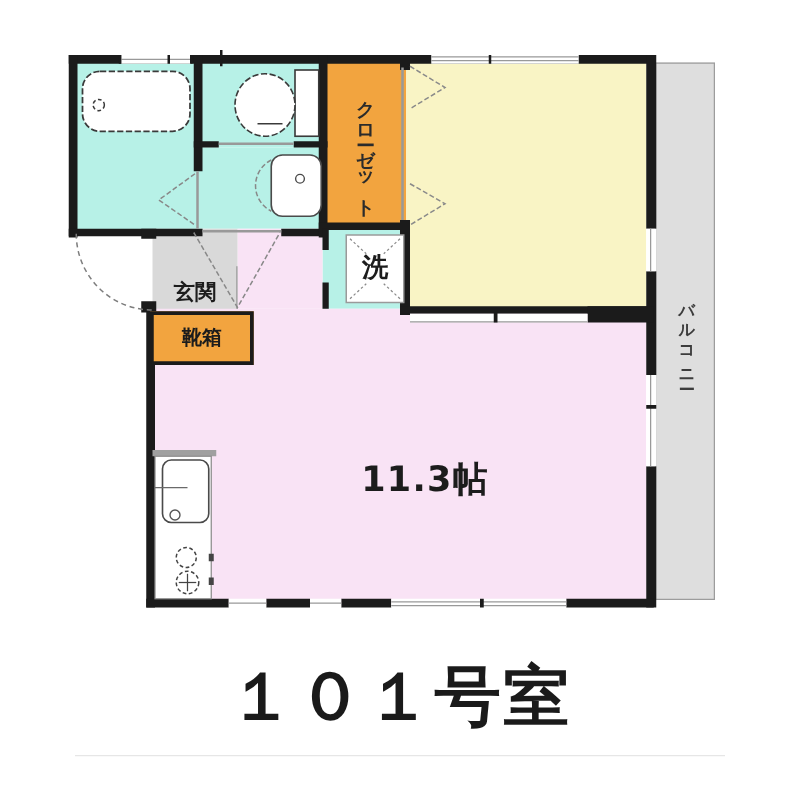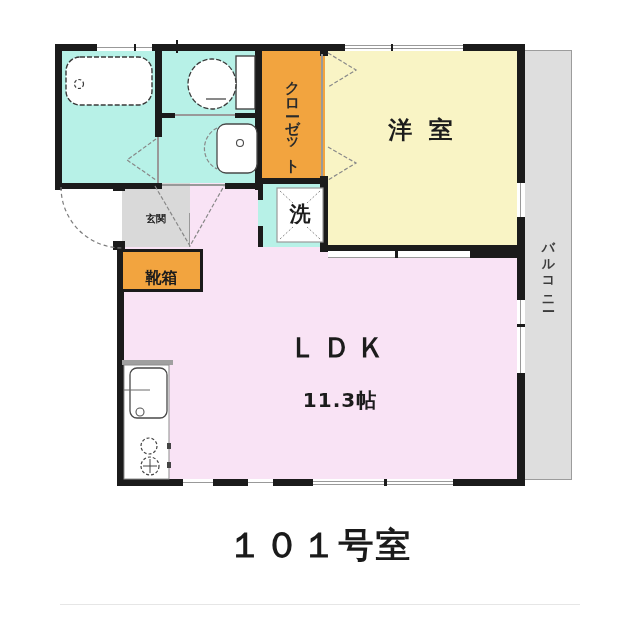--- a/index.html
+++ b/index.html
@@ -20,21 +20,21 @@
   .gap{position:absolute;background:#ffffff;z-index:4;}
   .tl{position:absolute;background:var(--line);z-index:5;}
   .tick{position:absolute;background:var(--wall);z-index:5;}
   svg.lines{position:absolute;left:0;top:0;z-index:6;}
   .lbl{position:absolute;z-index:7;display:flex;align-items:center;justify-content:center;
        font-weight:700;color:#1c1c1c;white-space:nowrap;}
   .vlbl{position:absolute;z-index:7;writing-mode:vertical-rl;text-orientation:upright;
         font-weight:600;color:#2b2b2b;display:flex;align-items:center;justify-content:center;}
   .balcony-strip{position:absolute;background:var(--balcony);border:1px solid #9c9c9c;z-index:1;}
   .shoebox{position:absolute;background:var(--closet);border:3px solid var(--wall);z-index:4;
-           display:flex;align-items:flex-end;justify-content:center;}
+           display:flex;align-items:center;justify-content:center;}
   .caption{position:absolute;left:0;width:640px;text-align:center;z-index:7;}
 </style>
 </head>
 <body>
 
 <div class="canvas">
 
   <div class="fill wet" style="left:58px;top:48px;width:100px;height:137px"></div>
   <div class="fill wet" style="left:158px;top:48px;width:100px;height:70px"></div>
   <div class="fill wet" style="left:158px;top:118px;width:100px;height:65px"></div>
@@ -150,23 +150,21 @@
     <line x1="143" y1="466" x2="157" y2="466" stroke="#444" stroke-width="1"></line>
     <rect x="167" y="443" width="4" height="6" fill="#444"></rect>
     <rect x="167" y="462" width="4" height="6" fill="#444"></rect>
   </svg>
 
   <div class="shoebox" style="left:120px;top:249px;width:77px;height:37px">
     <span class="lbl" style="position:static;font-size:16px">靴箱</span>
   </div>
 
   <div class="vlbl" style="left:279px;top:60px;width:26px;height:118px;font-size:15px;letter-spacing:2px">クローゼット</div>
-  <div class="lbl" style="left:330px;top:112px;width:185px;height:36px;font-size:24px;letter-spacing:4px">洋 室</div>
   <div class="lbl" style="left:277px;top:197px;width:46px;height:34px;font-size:21px">洗</div>
-  <div class="lbl" style="left:130px;top:209px;width:52px;height:20px;font-size:10px;font-weight:600">玄関</div>
-  <div class="lbl" style="left:240px;top:330px;width:200px;height:36px;font-size:28px;letter-spacing:6px">ＬＤＫ</div>
-  <div class="lbl" style="left:240px;top:384px;width:200px;height:32px;font-size:20px;letter-spacing:1px">11.3帖</div>
+  <div class="lbl" style="left:130px;top:223px;width:52px;height:20px;font-size:17px;font-weight:600">玄関</div>
+  <div class="lbl" style="left:240px;top:368px;width:200px;height:32px;font-size:28px;letter-spacing:1px">11.3帖</div>
   <div class="vlbl" style="left:535px;top:208px;width:26px;height:125px;font-size:13px;letter-spacing:3px;color:#3c3c3c">バルコニー</div>
 
-  <div class="caption" style="top:522px;font-size:35px;font-weight:700;letter-spacing:2px">１０１号室</div>
+  <div class="caption" style="top:522px;font-size:53px;font-weight:700;letter-spacing:2px">１０１号室</div>
   <div class="abs" style="left:60px;top:604px;width:520px;height:1px;background:#e6e6e6;z-index:2"></div>
 
 </div>
 
 </body></html>

